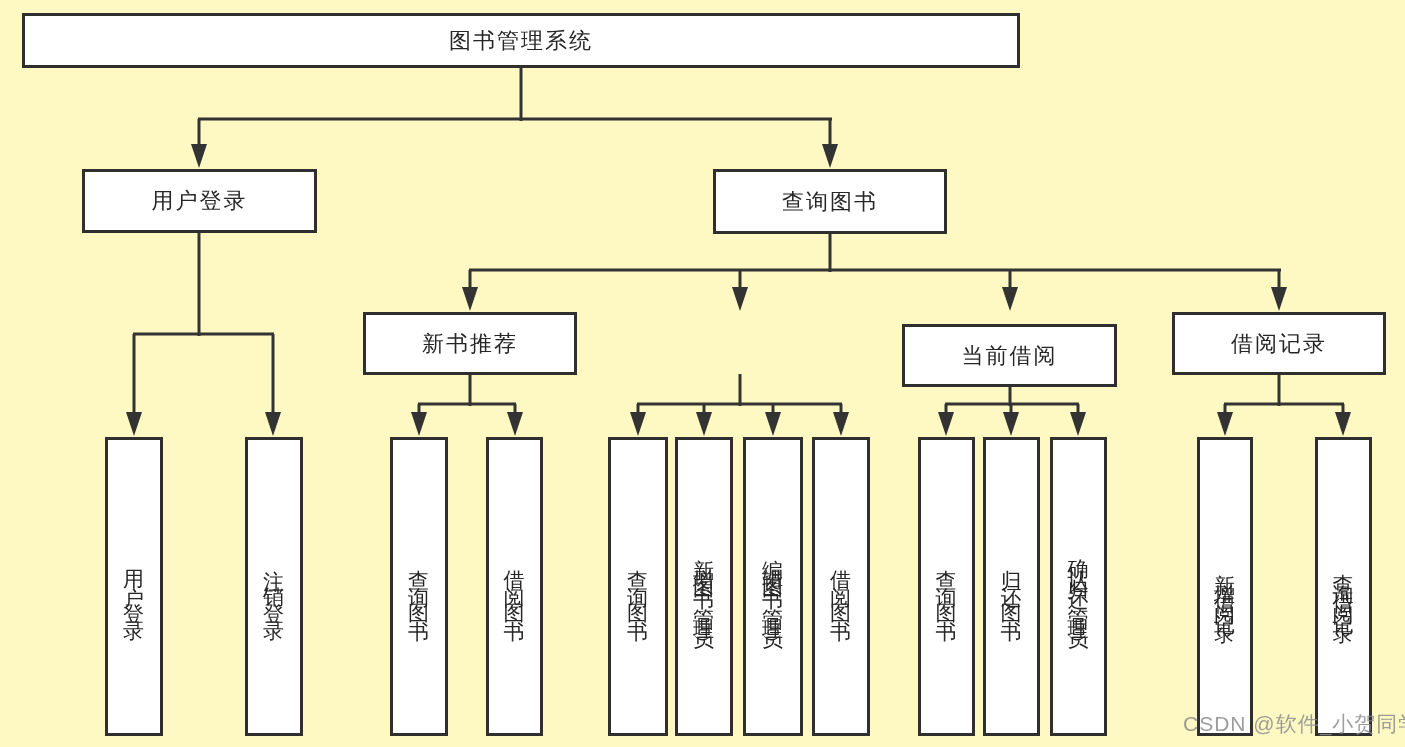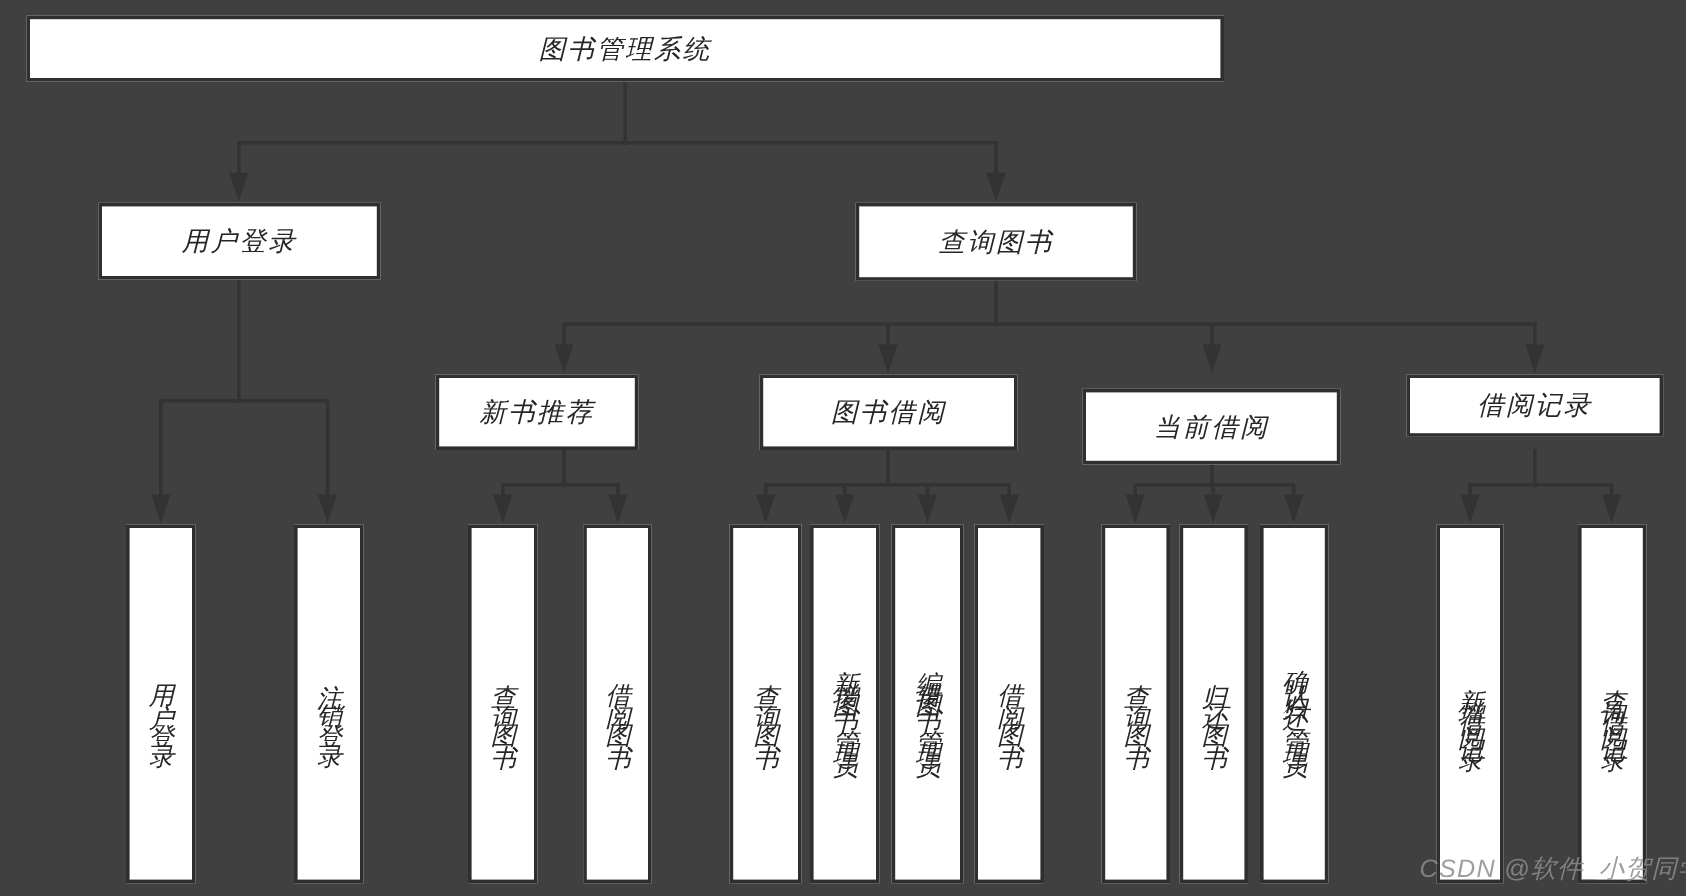--- a/index.html
+++ b/index.html
@@ -1,23 +1,22 @@
 <!DOCTYPE html>
 <html><head>
 <meta charset="utf-8">
 <style>
   html, body { margin: 0; padding: 0; background: #ffffff; }
   .canvas {
     position: relative;
     width: 1405px;
     height: 747px;
-    background: #404040;
+    background: #fef9c3;
     font-family: "Liberation Sans", sans-serif;
     overflow: hidden;
-    font-style: italic;
   }
   .connectors {
     position: absolute;
     left: 0; top: 0;
     width: 1405px; height: 747px;
     z-index: 1;
   }
   .node {
     position: absolute;
     box-sizing: border-box;
@@ -111,30 +110,27 @@
     <span>图书管理系统</span>
   </div>
 
   <div class="node h-node" style="left:82px; top:169px; width:235px; height:64px;">
     <span>用户登录</span>
   </div>
   <div class="node h-node" style="left:713px; top:169px; width:234px; height:65px;">
     <span>查询图书</span>
   </div>
 
-  <div class="node h-node" style="left:363px; top:312px; width:169px; height:63px;">
+  <div class="node h-node" style="left:363px; top:312px; width:214px; height:63px;">
     <span>新书推荐</span>
-  </div>
-  <div class="node h-node" style="left:633px; top:312px; width:215px; height:63px;">
-    <span>图书借阅</span>
   </div>
   <div class="node h-node" style="left:902px; top:324px; width:215px; height:63px;">
     <span>当前借阅</span>
   </div>
-  <div class="node h-node" style="left:1172px; top:312px; width:214px; height:52px;">
+  <div class="node h-node" style="left:1172px; top:312px; width:214px; height:63px;">
     <span>借阅记录</span>
   </div>
 
   <div class="node v-node" style="left:105px; top:437px; width:58px; height:299px;">
     <span style="letter-spacing: 17px;">用户登录</span>
   </div>
   <div class="node v-node" style="left:245px; top:437px; width:58px; height:299px;">
     <span style="letter-spacing: 17px;">注销登录</span>
   </div>
 

